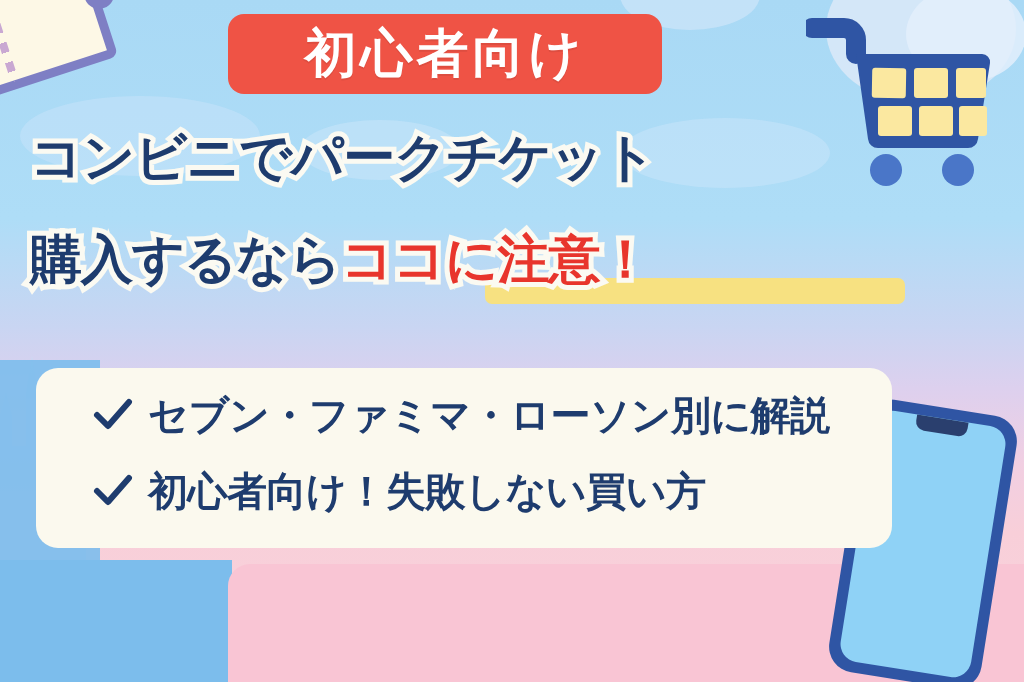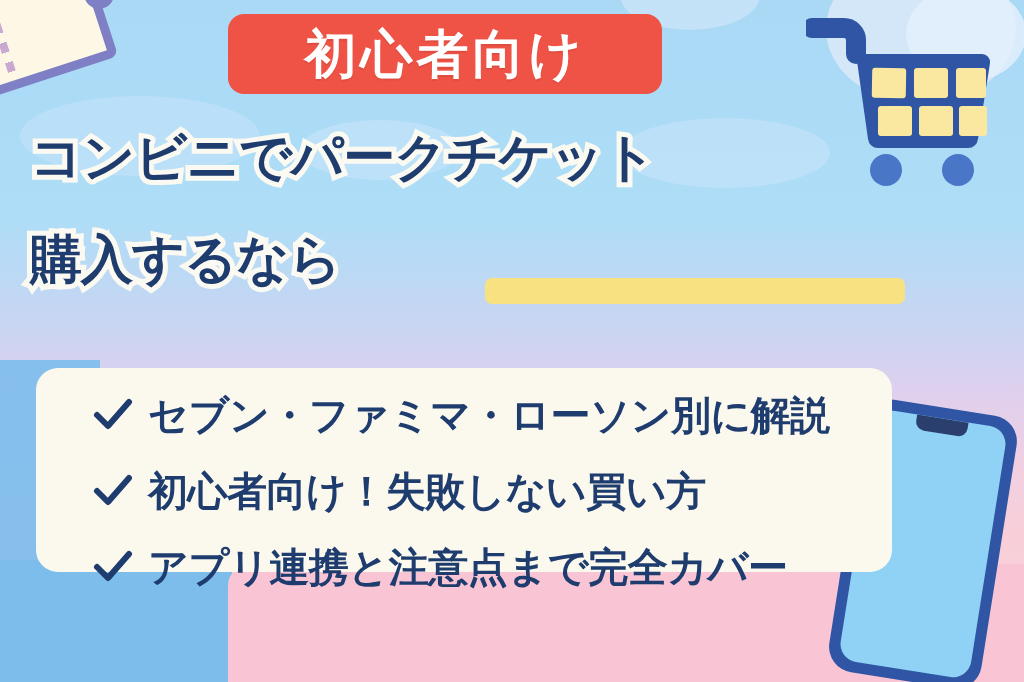--- a/index.html
+++ b/index.html
@@ -84,20 +84,21 @@
   
   .badge{
     position:absolute;left:228px;top:14px;width:434px;height:80px;
     background:#ef5345;border-radius:16px;
     display:flex;align-items:center;justify-content:center;
   }
   .badge span{
     color:#ffffff;font-weight:bold;font-size:52px;letter-spacing:4px;
     line-height:1;white-space:nowrap;
     text-shadow:0 2px 0 rgba(0,0,0,.07);
+    font-family:Liberation Serif, serif;
   }
 
   
   .headline{position:absolute;left:30px;top:104px;width:964px;}
   .hl-row{
     position:relative;height:106px;display:flex;align-items:center;
     white-space:nowrap;
   }
   .hl{
     font-weight:bold;font-size:52px;line-height:1;letter-spacing:-1px;
@@ -108,21 +109,21 @@
   .hl.red{color:#e8352c;}
   .hl-row.r2{margin-top:-4px;align-items:center;}
   .highlight{
     position:absolute;left:455px;top:72px;width:420px;height:26px;
     background:#f7e181;border-radius:7px;z-index:0;
   }
   .hl-row .txt{position:relative;z-index:1;}
 
   
   .card{
-    position:absolute;left:36px;top:368px;width:856px;height:204px;
+    position:absolute;left:36px;top:368px;width:856px;height:180px;
     background:#fbf9ee;border-radius:22px;
     padding:0;box-sizing:border-box;
   }
   .check-row{
     display:flex;align-items:center;height:70px;padding-left:56px;
     margin-top:6px;
   }
   .check-row:first-child{margin-top:12px;}
   .check-icon{
     width:42px;height:42px;flex:none;margin-right:14px;
@@ -188,41 +189,36 @@
     <span>初心者向け</span>
   </div>
 
   <div class="headline">
     <div class="hl-row r1">
       <span class="hl txt">コンビニでパークチケット</span>
     </div>
     <div class="hl-row r2">
       <div class="highlight"></div>
       <span class="hl txt">購入するなら</span>
+      <span class="hl red txt">ココに注意！</span>
     </div>
   </div>
 
   <div class="card">
 
     <div class="check-row">
       <svg class="check-icon" viewBox="0 0 42 42">
         <path d="M5 21 L16 32 L37 8" fill="none" stroke="#1e3c6e" stroke-width="6" stroke-linecap="round" stroke-linejoin="round"></path>
       </svg>
       <span class="check-label">セブン・ファミマ・ローソン別に解説</span>
     </div>
 
     <div class="check-row">
       <svg class="check-icon" viewBox="0 0 42 42">
         <path d="M5 21 L16 32 L37 8" fill="none" stroke="#1e3c6e" stroke-width="6" stroke-linecap="round" stroke-linejoin="round"></path>
       </svg>
       <span class="check-label">初心者向け！失敗しない買い方</span>
     </div>
 
-    <div class="check-row">
-      <svg class="check-icon" viewBox="0 0 42 42">
-        <path d="M5 21 L16 32 L37 8" fill="none" stroke="#1e3c6e" stroke-width="6" stroke-linecap="round" stroke-linejoin="round"></path>
-      </svg>
-      <span class="check-label">アプリ連携と注意点まで完全カバー</span>
-    </div>
 
   </div>
 
 </div>
 
 </body></html>

